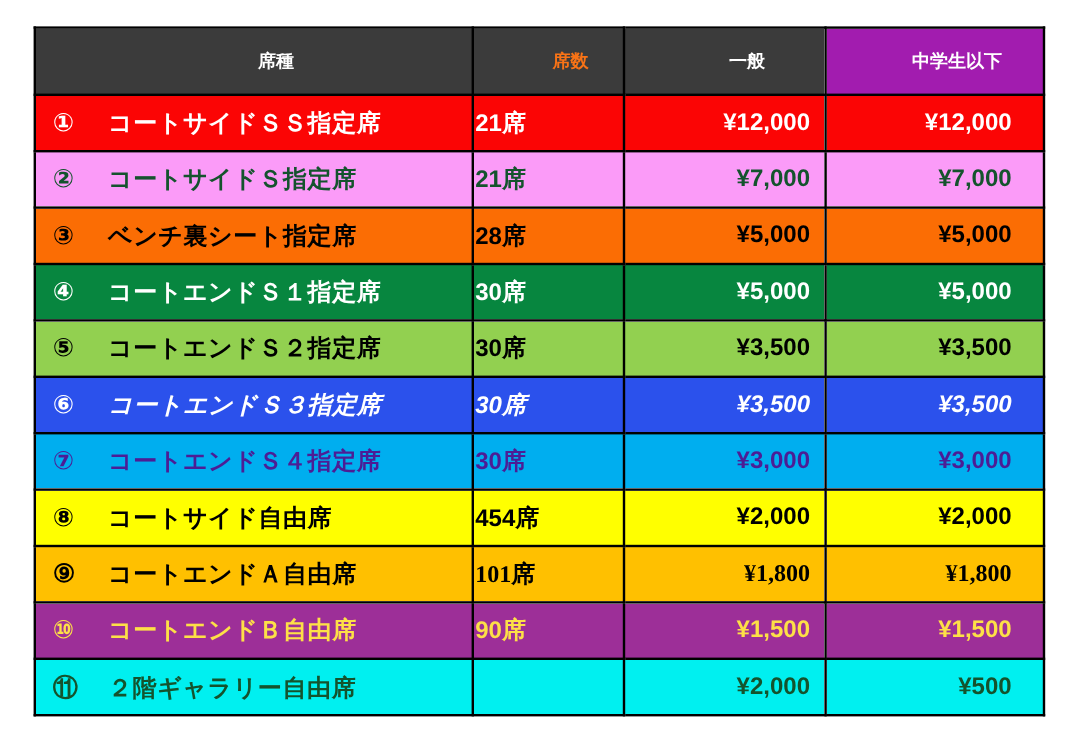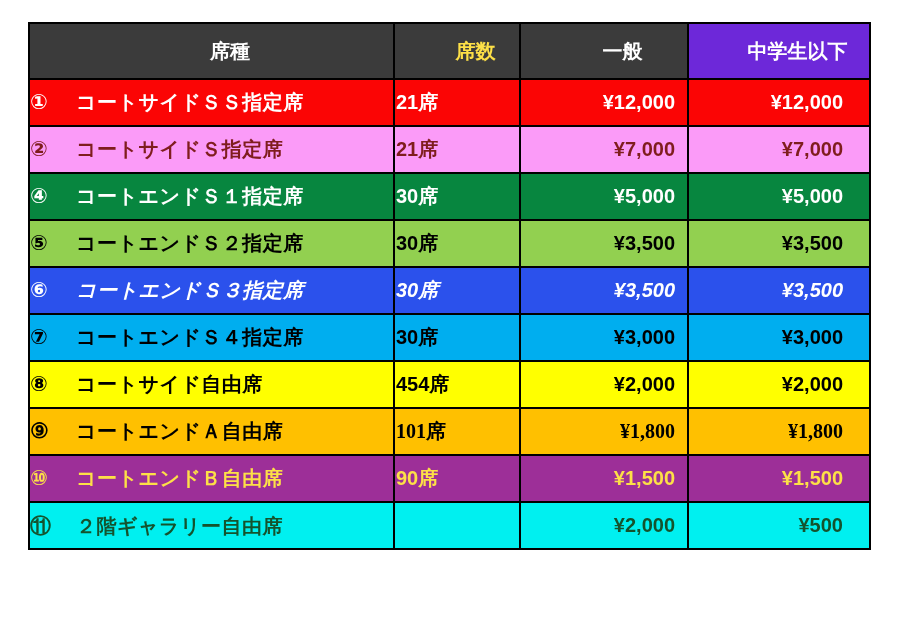--- a/index.html
+++ b/index.html
@@ -21,36 +21,36 @@
   }
   .price-table th,
   .price-table td {
     border: 2px solid #000000;
     font-weight: bold;
     white-space: nowrap;
     overflow: hidden;
   }
   .price-table th {
     height: 52px;
-    font-size: 20px;
+    font-size: 15px;
     vertical-align: middle;
     padding-left: 38px;
   }
   .price-table td {
     height: 43px;
     font-size: 20px;
     vertical-align: middle;
   }
   .col-name   { width: 365px; }
   .col-seats  { width: 126px; }
   .col-gen    { width: 168px; }
   .col-jr     { width: 182px; }
   td.cell-name {
     text-align: left;
-    padding-left: 0;
+    padding-left: 14px;
   }
   .row-num {
     display: inline-block;
     width: 46px;
     font-size: 21px;
   }
   .row-name {
     font-size: 20px;
     letter-spacing: 0.5px;
   }
@@ -73,57 +73,63 @@
 <table class="price-table">
   <colgroup>
     <col class="col-name">
       <col class="col-seats">
       <col class="col-gen">
       <col class="col-jr">
   </colgroup>
   <thead>
     <tr>
       <th style="background:#3B3B3B;color:#FFFFFF;">席種</th>
-      <th style="background:#3B3B3B;color:#fde047;">席数</th>
+      <th style="background:#3B3B3B;color:#f97316;">席数</th>
       <th style="background:#3B3B3B;color:#FFFFFF;">一般</th>
-      <th style="background:#6d28d9;color:#FFFFFF;">中学生以下</th>
+      <th style="background:#a21caf;color:#FFFFFF;">中学生以下</th>
     </tr>
   </thead>
   <tbody>
     <tr style="background: rgb(251, 5, 5); color: rgb(255, 255, 255);">
       <td class="cell-name"><span class="row-num">①</span><span class="row-name">コートサイドＳＳ指定席</span></td>
       <td class="cell-seats">21席</td>
       <td class="cell-gen">¥12,000</td>
       <td class="cell-jr">¥12,000</td>
     </tr>
-    <tr style="background: rgb(251, 155, 248); color: #7f1d1d;">
+    <tr style="background: rgb(251, 155, 248); color: #14532d;">
       <td class="cell-name"><span class="row-num">②</span><span class="row-name">コートサイドＳ指定席</span></td>
       <td class="cell-seats">21席</td>
       <td class="cell-gen">¥7,000</td>
       <td class="cell-jr">¥7,000</td>
+    </tr>
+    <tr style="background: rgb(251, 109, 4); color: rgb(0, 0, 0);">
+      <td class="cell-name"><span class="row-num">③</span><span class="row-name">ベンチ裏シート指定席</span></td>
+      <td class="cell-seats">28席</td>
+      <td class="cell-gen">¥5,000</td>
+      <td class="cell-jr">¥5,000</td>
     </tr>
     <tr style="background: rgb(7, 134, 63); color: rgb(255, 255, 255);">
       <td class="cell-name"><span class="row-num">④</span><span class="row-name">コートエンドＳ１指定席</span></td>
       <td class="cell-seats">30席</td>
       <td class="cell-gen">¥5,000</td>
       <td class="cell-jr">¥5,000</td>
     </tr>
     <tr style="background: rgb(146, 208, 80); color: rgb(0, 0, 0);">
       <td class="cell-name"><span class="row-num">⑤</span><span class="row-name">コートエンドＳ２指定席</span></td>
       <td class="cell-seats">30席</td>
       <td class="cell-gen">¥3,500</td>
       <td class="cell-jr">¥3,500</td>
     </tr>
     <tr style="background: rgb(43, 81, 236); color: #ffffff; font-style: italic;">
       <td class="cell-name"><span class="row-num">⑥</span><span class="row-name">コートエンドＳ３指定席</span></td>
       <td class="cell-seats">30席</td>
       <td class="cell-gen">¥3,500</td>
       <td class="cell-jr">¥3,500</td>
     </tr>
-    <tr style="background: rgb(0, 174, 239); color: #000000;">
+    <tr style="background: rgb(0, 174, 239); color: #4c1d95;">
       <td class="cell-name"><span class="row-num">⑦</span><span class="row-name">コートエンドＳ４指定席</span></td>
       <td class="cell-seats">30席</td>
       <td class="cell-gen">¥3,000</td>
       <td class="cell-jr">¥3,000</td>
     </tr>
     <tr style="background: rgb(255, 255, 0); color: rgb(0, 0, 0);">
       <td class="cell-name"><span class="row-num">⑧</span><span class="row-name">コートサイド自由席</span></td>
       <td class="cell-seats">454席</td>
       <td class="cell-gen">¥2,000</td>
       <td class="cell-jr">¥2,000</td>

